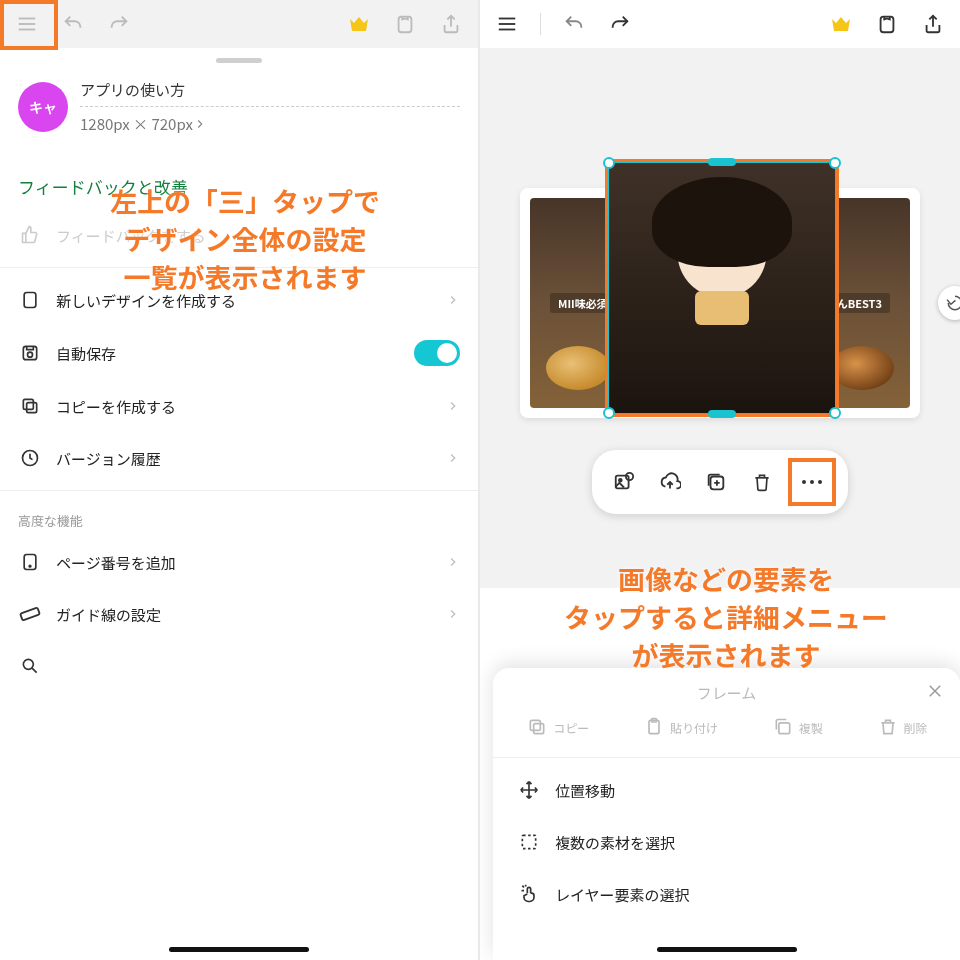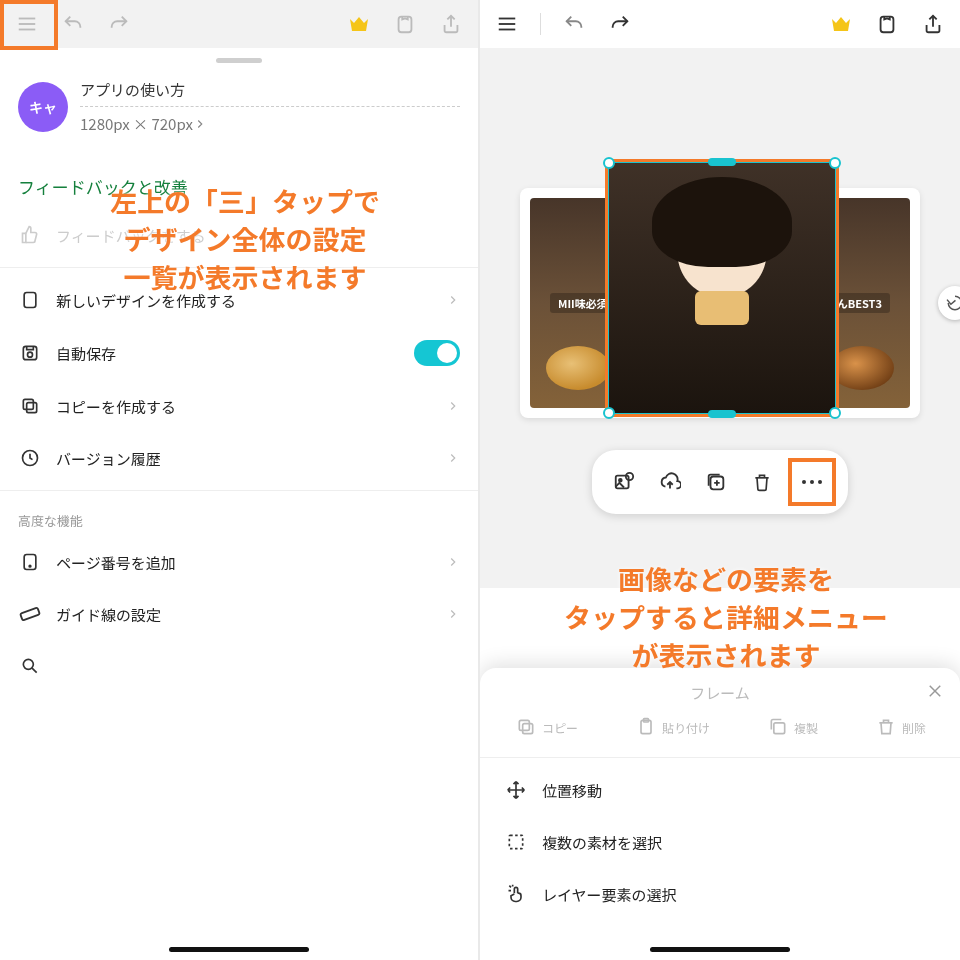--- a/index.html
+++ b/index.html
@@ -37,21 +37,21 @@
   .sheet {
     background: #fff;
     border-top-left-radius: 18px;
     border-top-right-radius: 18px;
     height: calc(960px - 48px);
     overflow-y: auto;
     position: relative;
   }
   .profile-row { display: flex; align-items: center; padding: 10px 18px 4px; gap: 12px; }
   .avatar {
-    width: 50px; height: 50px; border-radius: 50%; background: #8b5cf6; color: #fff;
+    width: 50px; height: 50px; border-radius: 50%; background: #d946ef; color: #fff;
     display: flex; align-items: center; justify-content: center; font-size: 14px; font-weight: 600;
   }
   .profile-meta { flex: 1; }
   .profile-title { font-size: 15px; color: #333; }
   .profile-divider { border-top: 1px dashed #ccc; margin: 6px 0; }
   .profile-dims { display: flex; align-items: center; gap: 0; color: #777; font-size: 15px; }
 
   .faded-row {
     padding: 10px 18px;
     color: #bbb;
@@ -164,21 +164,21 @@
     box-shadow:0 2px 10px rgba(0,0,0,.15);
   }
   .ft-btn { width:40px;height:40px;display:flex;align-items:center;justify-content:center;color:#333; }
   .ft-more-box {
     border:4px solid #f47a2a; padding:0; width:48px;height:48px;
     display:flex;align-items:center;justify-content:center;
   }
 
   
   .bottom-sheet {
-    position:absolute; left:0; right:0; bottom:0;
+    position:absolute; left:13px; right:0; bottom:0;
     background:#fff; border-top-left-radius:16px; border-top-right-radius:16px;
     box-shadow: 0 -4px 20px rgba(0,0,0,.12);
     padding-bottom: 40px;
   }
   .bs-header {
     text-align:center; color:#bbb; padding:14px 0 4px; font-size:15px; position:relative;
   }
   .bs-close { position:absolute; right:16px; top:14px; color:#999; }
   .bs-tabs {
     display:flex; justify-content:space-around; padding:8px 6px 12px; color:#bbb; font-size:12px;

